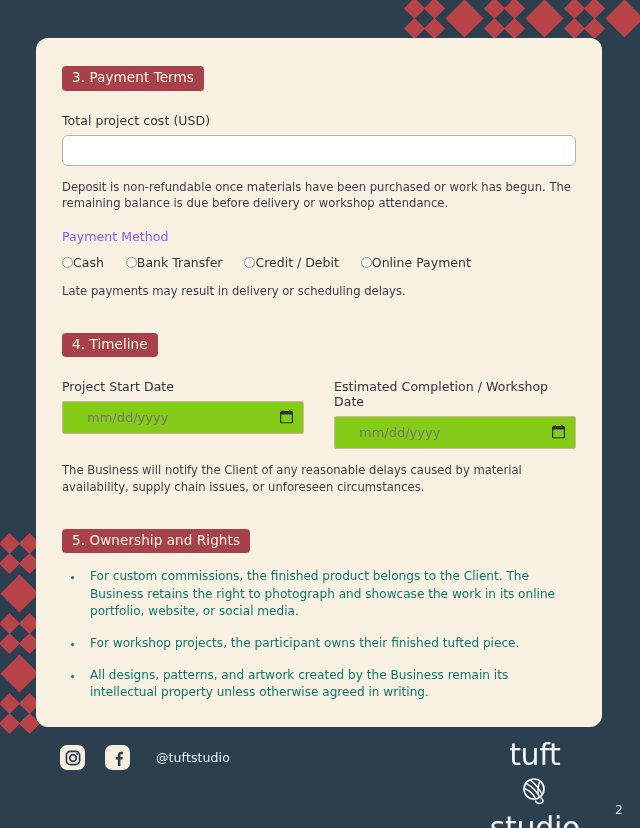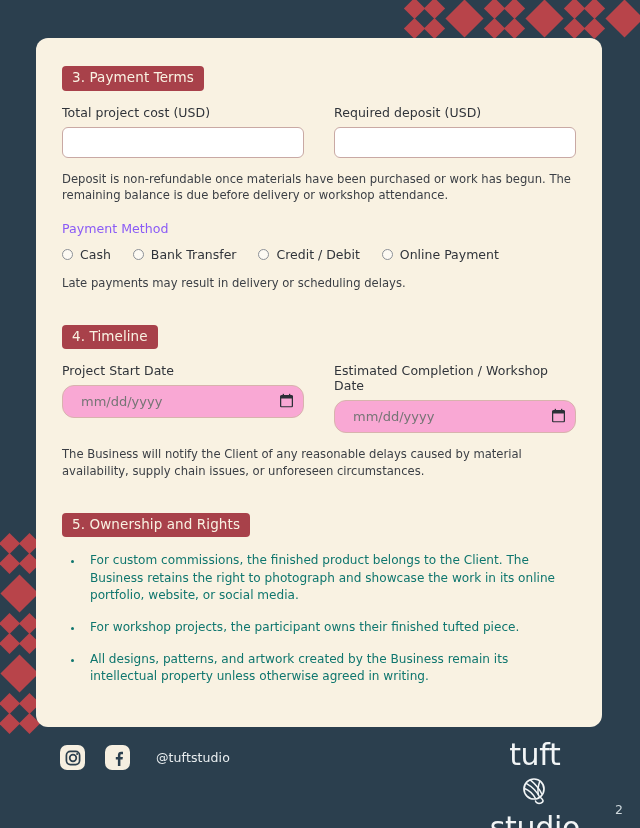--- a/index.html
+++ b/index.html
@@ -93,21 +93,21 @@
     font-weight: normal;
     letter-spacing: 0.1px;
     padding: 5px 10px 6px 10px;
     border-radius: 4px;
     line-height: 1;
   }
 
   .field-row {
     display: flex;
     gap: 30px;
-    margin-top: 14px;
+    margin-top: 22px;
   }
   .field-col { flex: 1 1 0; min-width: 0; }
 
   .field-label {
     display: block;
     font-size: 12.5px;
     color: #30343a;
     margin-bottom: 7px;
     letter-spacing: 0.05px;
   }
@@ -123,27 +123,27 @@
     font-size: 12.5px;
     color: #30343a;
     padding: 0 9px;
     outline: none;
   }
 
   .date-input {
     display: block;
     width: 100%;
     height: 33px;
-    background: #f9a8d4;
+    background: #84cc16;
     border: 1.2px solid #d8b3ad;
-    border-radius: 12px;
+    border-radius: 2px;
     font-family: "DejaVu Sans", sans-serif;
     font-size: 13px;
     color: #30343a;
-    padding: 0 18px;
+    padding: 0 24px;
     outline: none;
     position: relative;
   }
   .date-wrap { position: relative; }
   .date-wrap .cal-icon {
     position: absolute;
     right: 11px;
     top: 50%;
     transform: translateY(-50%);
     pointer-events: none;
@@ -165,21 +165,20 @@
 
   .radio-row {
     display: flex;
     align-items: center;
     margin-top: 11px;
     gap: 0;
   }
   .radio-item {
     display: flex;
     align-items: center;
-    gap: 7px;
     margin-right: 22px;
   }
   .radio-circle {
     width: 11px;
     height: 11px;
     border: 1.3px solid #8d9197;
     border-radius: 50%;
     background: #fdfaf3;
     flex: none;
   }
@@ -321,24 +320,20 @@
 
 <div class="card">
 
   <div>
     <span class="section-badge">3. Payment Terms</span>
 
     <div class="field-row">
       <div class="field-col">
         <label class="field-label">Total project cost (USD)</label>
         <input class="text-input" type="text" placeholder="" value="" style="">
-      </div>
-      <div class="field-col">
-        <label class="field-label">Required deposit (USD)</label>
-        <input class="text-input" type="text" placeholder="" style="">
       </div>
     </div>
 
     <p class="note">Deposit is non-refundable once materials have been purchased or work has begun. The remaining balance is due before delivery or workshop attendance.</p>
 
     <span class="sub-label">Payment Method</span>
 
     <div class="radio-row">
       <div class="radio-item">
         <span class="radio-circle"></span>

